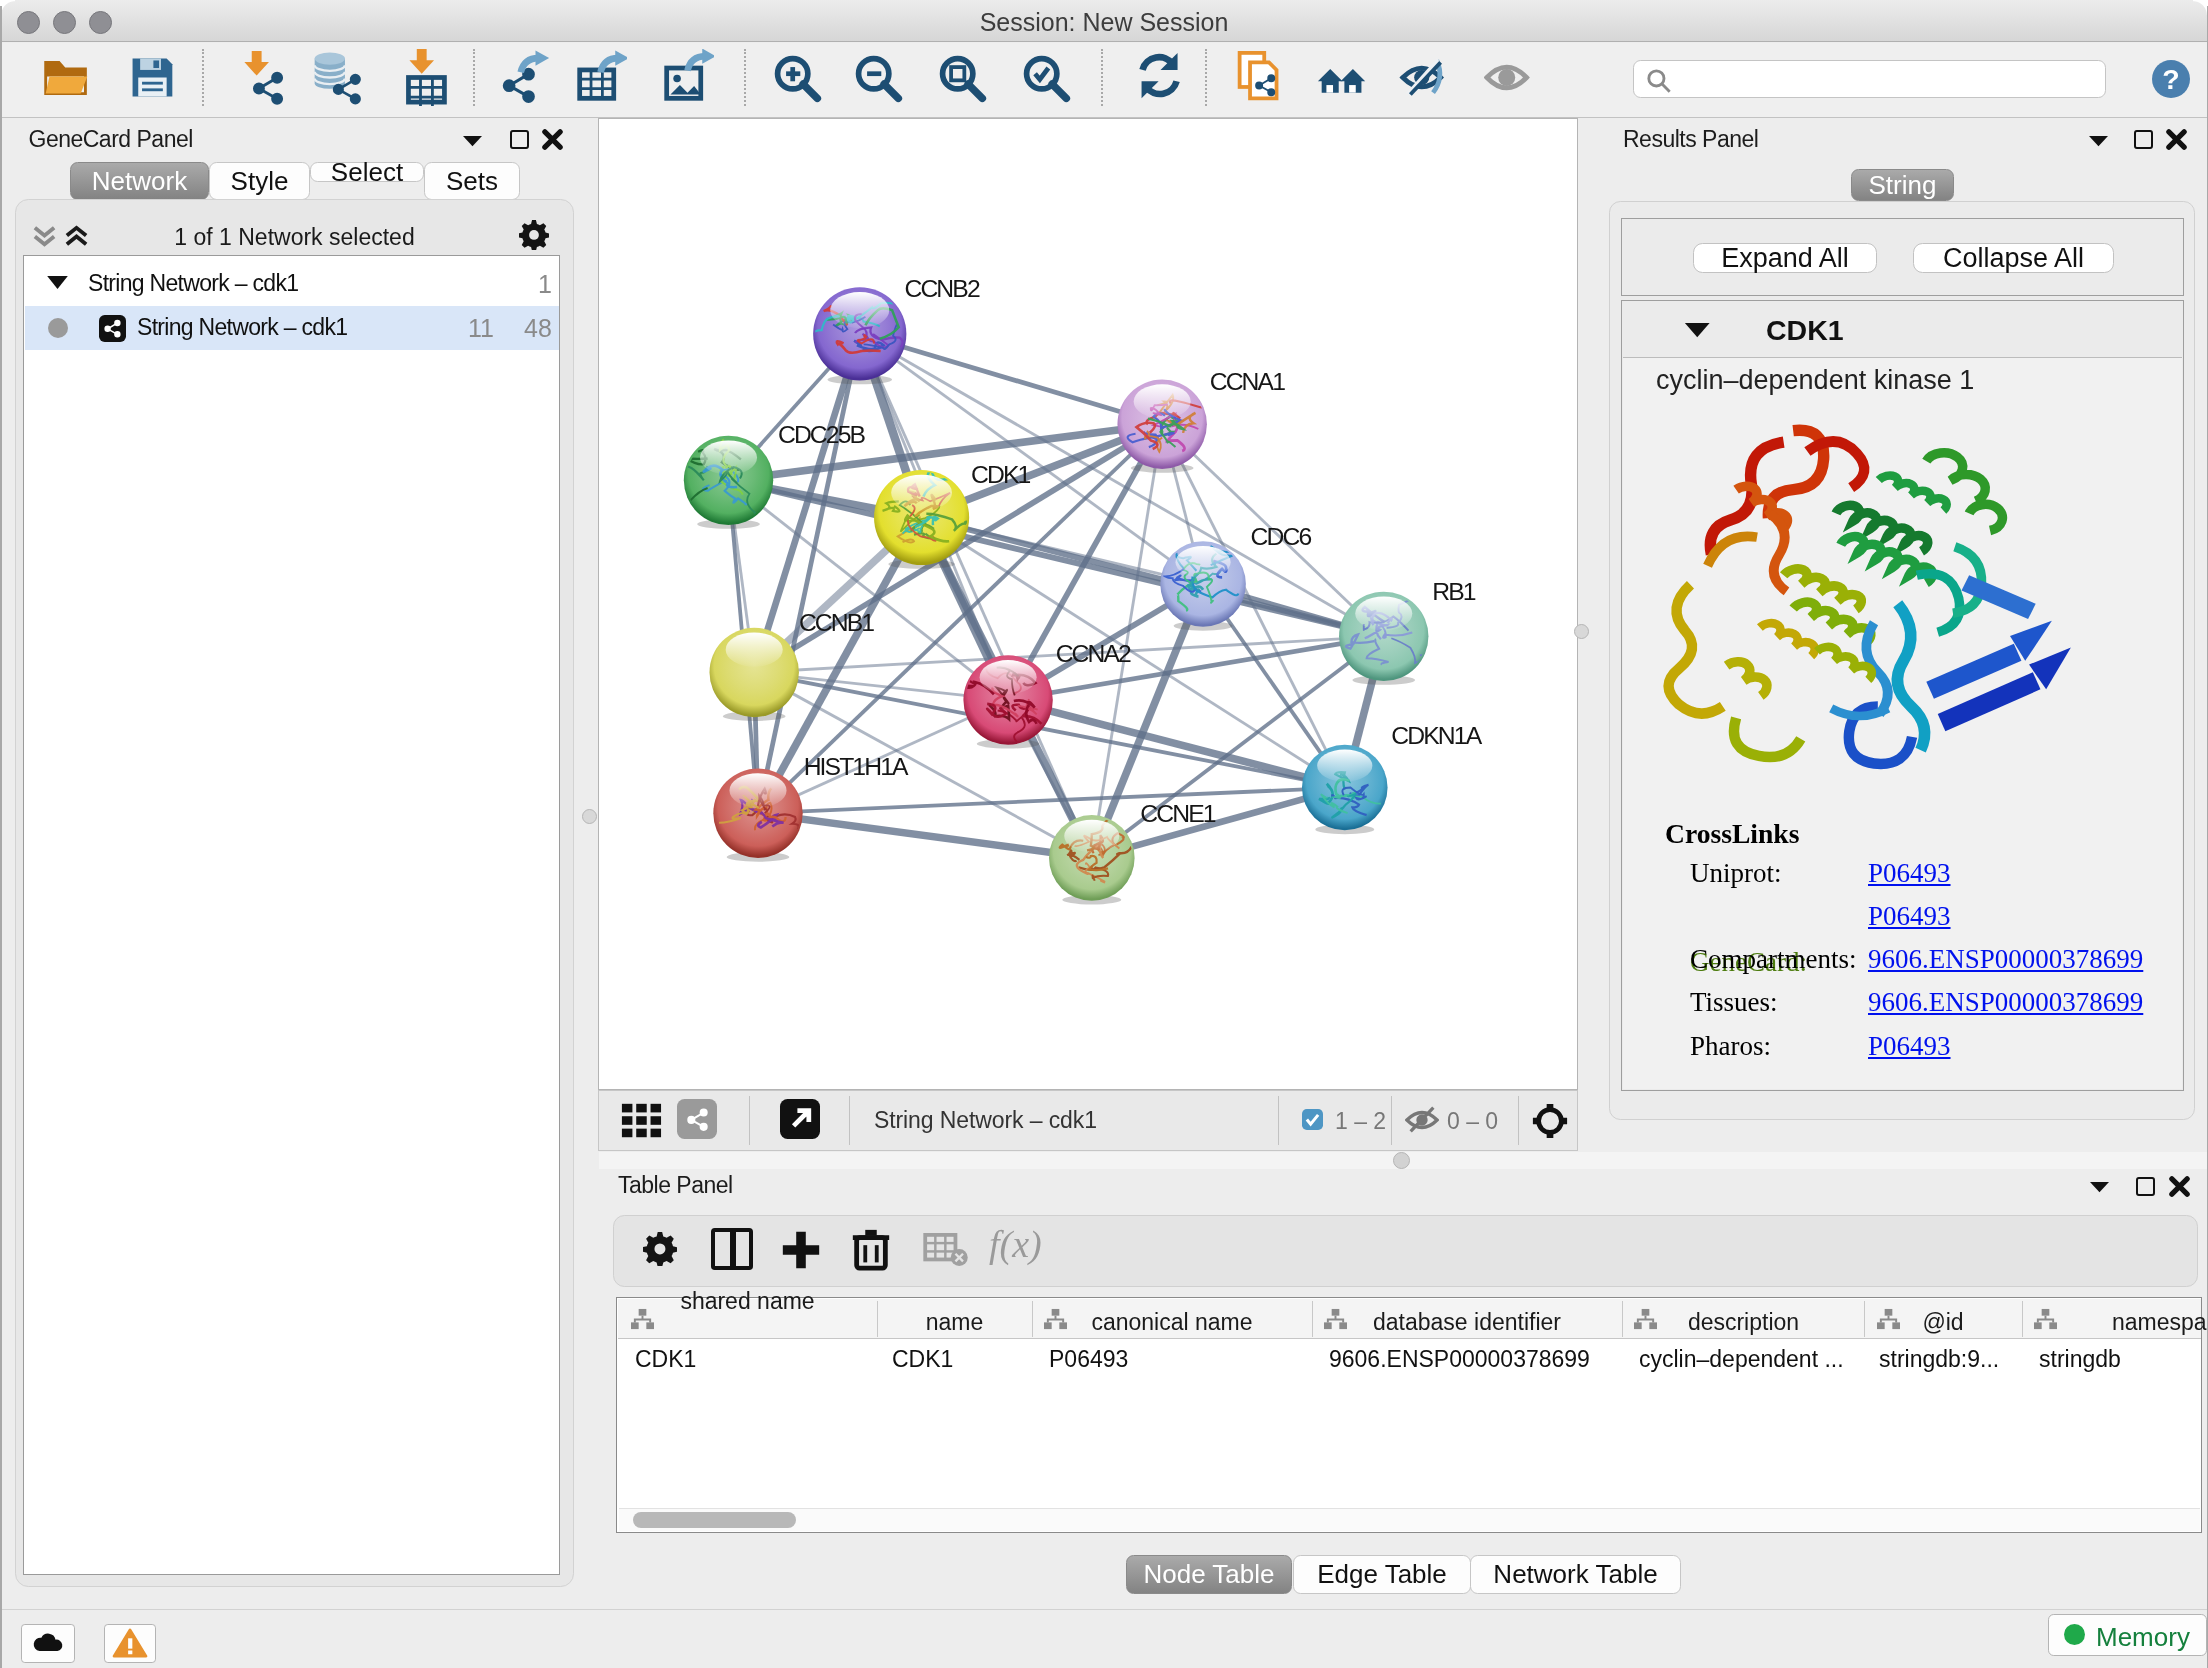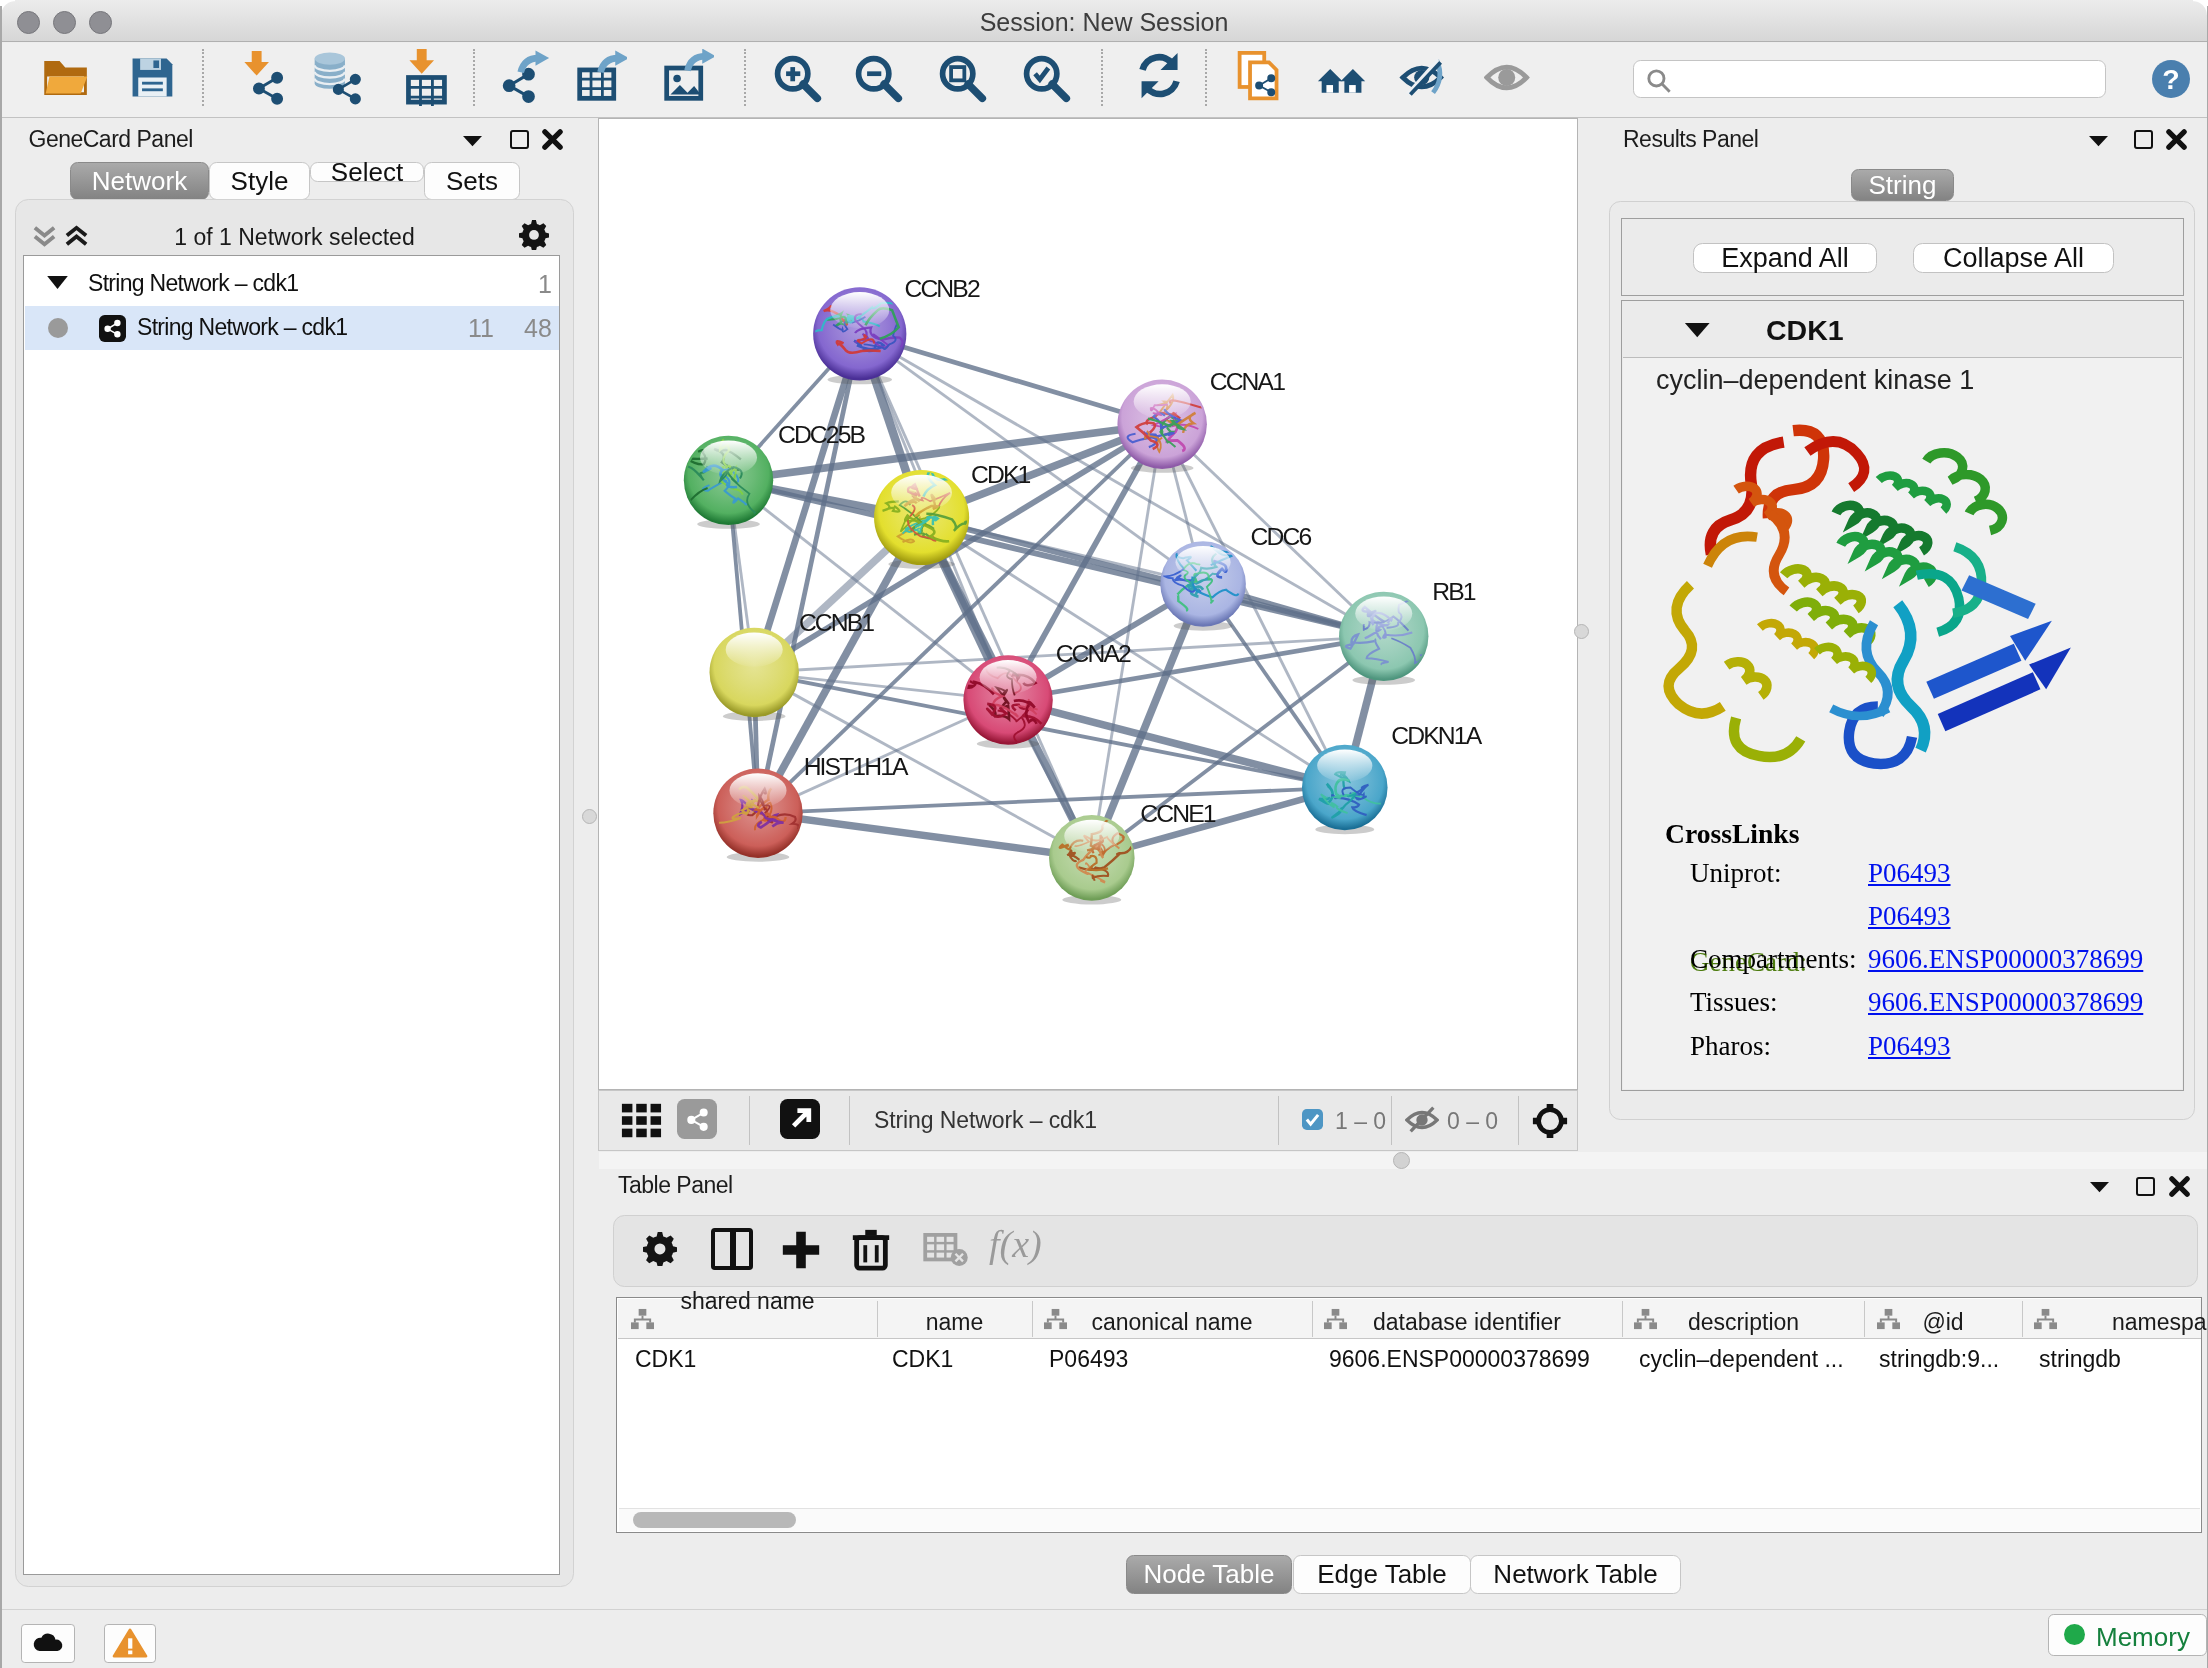--- a/index.html
+++ b/index.html
@@ -573,21 +573,21 @@
 <div class="abs" style="left:786px;top:1105px"><svg width="28.5" height="28.5" viewBox="0 0 30 30" style="">
       <path d="M12 6 h12 v12 M24 6 L8 22" stroke="#fff" stroke-width="5" fill="none"></path>
     </svg></div>
 <div class="abs" style="left:849px;top:1096px;height:49px;border-left:1.9px solid #c2c2c2"></div>
 <div class="abs" style="left:874px;top:1107px;font-size:23px;letter-spacing:-0.1px;color:#333">String Network – cdk1</div>
 <div class="abs" style="left:1278px;top:1096px;height:49px;border-left:1.9px solid #c2c2c2"></div>
 <div class="abs" style="left:1302px;top:1109px;width:21px;height:21px;background:#4e96c4;border-radius:4.8px"></div>
 <div class="abs" style="left:1305px;top:1112px"><svg width="15" height="15" viewBox="0 0 16 16" style="">
       <path d="M2 8 l4 5 l8 -10" stroke="#fff" stroke-width="3.2" fill="none"></path>
     </svg></div>
-<div class="abs" style="left:1335px;top:1108px;font-size:23px;color:#777">1 – 0</div>
+<div class="abs" style="left:1335px;top:1108px;font-size:23px;color:#777">1 – 2</div>
 <div class="abs" style="left:1391px;top:1096px;height:49px;border-left:1.9px solid #c2c2c2"></div>
 <div class="abs" style="left:1405px;top:1103px"><svg width="34" height="34" viewBox="0 0 36 36" style="">
       <path d="M2 18 q16 -16 32 0 q-16 16 -32 0 z" fill="none" stroke="#777" stroke-width="3.5"></path>
       <circle cx="18" cy="18" r="6" fill="#777"></circle>
       <line x1="6" y1="30" x2="30" y2="5" stroke="#777" stroke-width="3.5"></line>
     </svg></div>
 <div class="abs" style="left:1447px;top:1108px;font-size:23px;color:#777">0 – 0</div>
 <div class="abs" style="left:1518px;top:1096px;height:49px;border-left:1.9px solid #c2c2c2"></div>
 <div class="abs" style="left:1531px;top:1102px"><svg width="38" height="38" viewBox="0 0 40 40" style="">
       <circle cx="20" cy="20" r="12" fill="none" stroke="#111" stroke-width="5"></circle>

